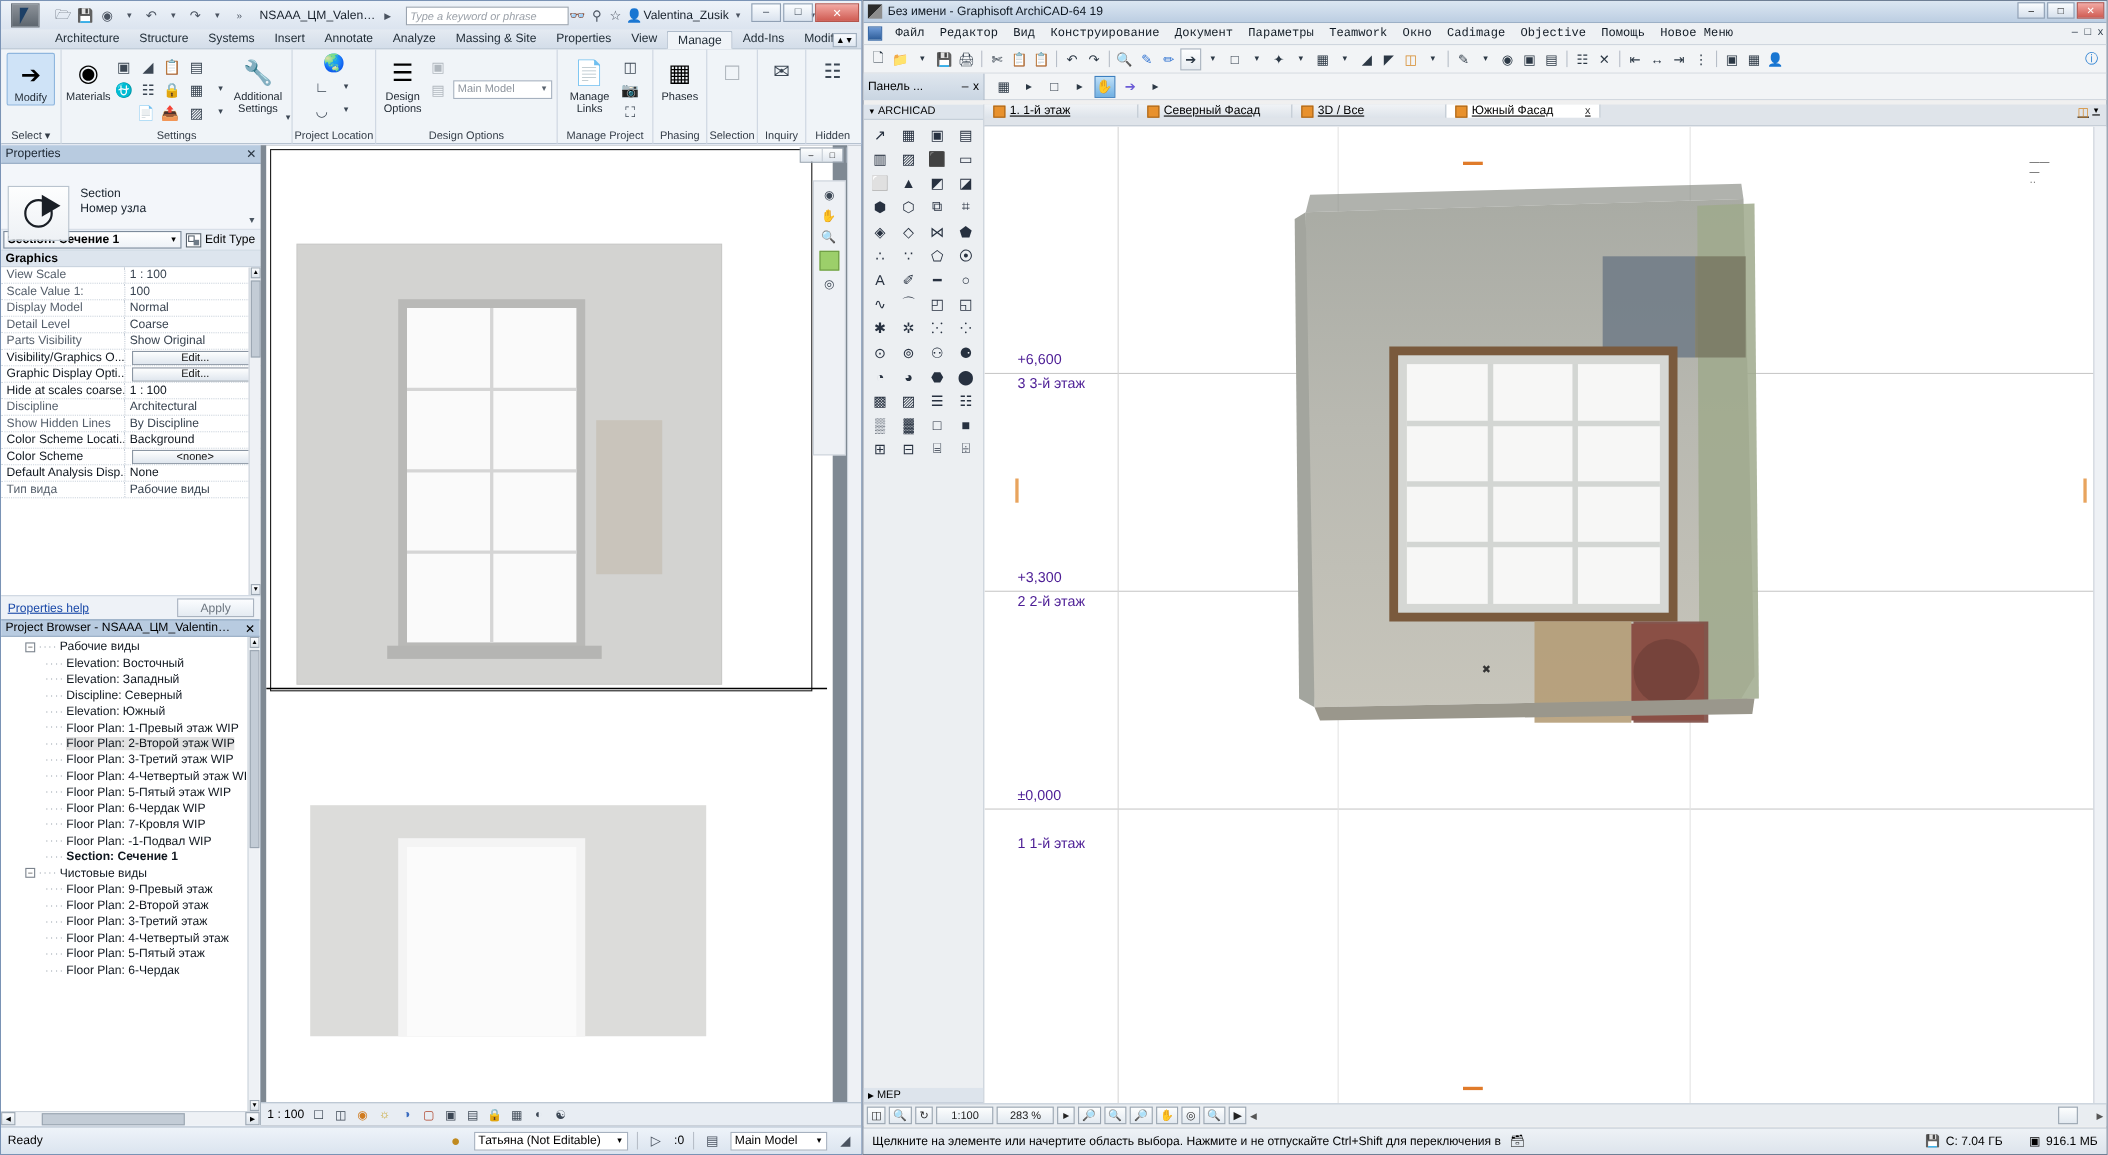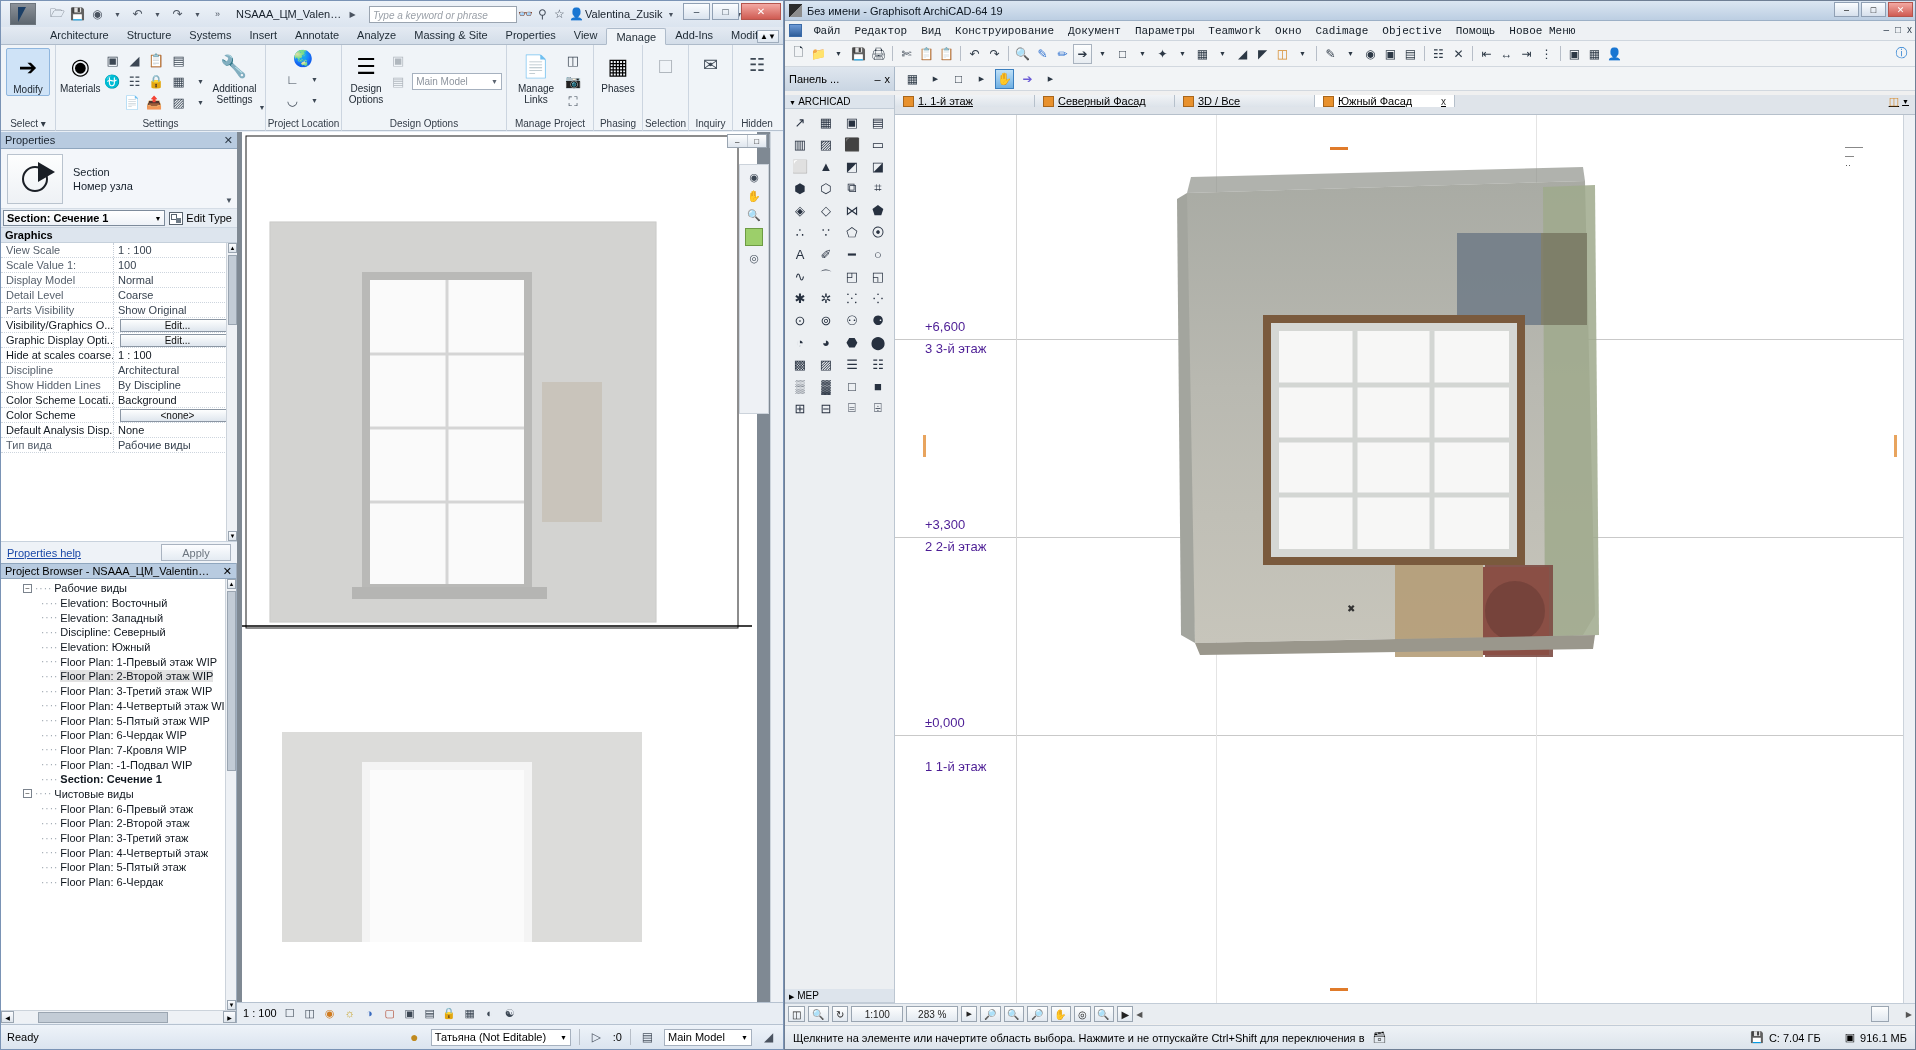--- a/index.html
+++ b/index.html
@@ -64,21 +64,21 @@
   .combo { width:110px; height:17px; border:1px solid #a6b1bf; background:#fff; font-size:10px;
      color:#8e959e; padding:1px 3px; display:flex; align-items:center; justify-content:space-between;}
   .combo .arr { font-size:7px; color:#5b6470;}
   .rv-body { position:absolute; left:0; top:131px; right:0; bottom:26px; display:flex; }
 
   
   .props { width:236px; border-right:1px solid #9fadbd; background:#f3f6fa; display:flex; flex-direction:column;}
   .pane-hd { height:17px; background:#b8cbe0; display:flex; align-items:center; justify-content:space-between;
      padding:0 4px; font-size:11px; color:#1b2530; border-bottom:1px solid #8fa6be;}
   .pane-hd .x { font-size:11px; color:#2c3845; cursor:default;}
-  .prop-preview { height:60px; display:flex; align-items:center; background:#f3f6fa; padding:20px 6px; gap:10px;
+  .prop-preview { height:60px; display:flex; align-items:flex-start; background:#f3f6fa; padding:20px 6px; gap:10px;
      position:relative; border-bottom:1px solid #d5dde6;}
   .prop-thumb { width:56px; height:50px; border:1px solid #b9c3ce; background:linear-gradient(#fdfefe,#eef1f5);
      display:flex; align-items:center; justify-content:center;}
   .sec-sym { width:26px; height:26px; border:2.5px solid #1a1f26; border-radius:50%; position:relative;}
   .sec-sym:after{content:""; position:absolute; left:14px; top:-6px; width:0;height:0;
      border-left:17px solid #1a1f26; border-top:10px solid transparent; border-bottom:10px solid transparent;}
   .prop-ttl { font-size:11px; line-height:14px; color:#16202b;}
   .prop-caret { position:absolute; right:4px; bottom:3px; font-size:8px; color:#4a5561;}
   .type-row { height:19px; display:flex; align-items:center; gap:4px; padding:1px 2px; background:#e7edf4;
      border-bottom:1px solid #cdd7e2;}
@@ -584,21 +584,21 @@
               </div>
               <div class="tnode">
                 <span class="ind" style="width:22px"></span>
                 <span class="tbox">−</span>
                 <span class="dots">····</span>
                 <span class="tlabel">Чистовые виды</span>
               </div>
               <div class="tnode">
                 <span class="ind" style="width:40px"></span>
                 <span class="dots">····</span>
-                <span class="tlabel">Floor Plan: 6-Превый этаж</span>
+                <span class="tlabel">Floor Plan: 9-Превый этаж</span>
               </div>
               <div class="tnode">
                 <span class="ind" style="width:40px"></span>
                 <span class="dots">····</span>
                 <span class="tlabel">Floor Plan: 2-Второй этаж</span>
               </div>
               <div class="tnode">
                 <span class="ind" style="width:40px"></span>
                 <span class="dots">····</span>
                 <span class="tlabel">Floor Plan: 3-Третий этаж</span>

